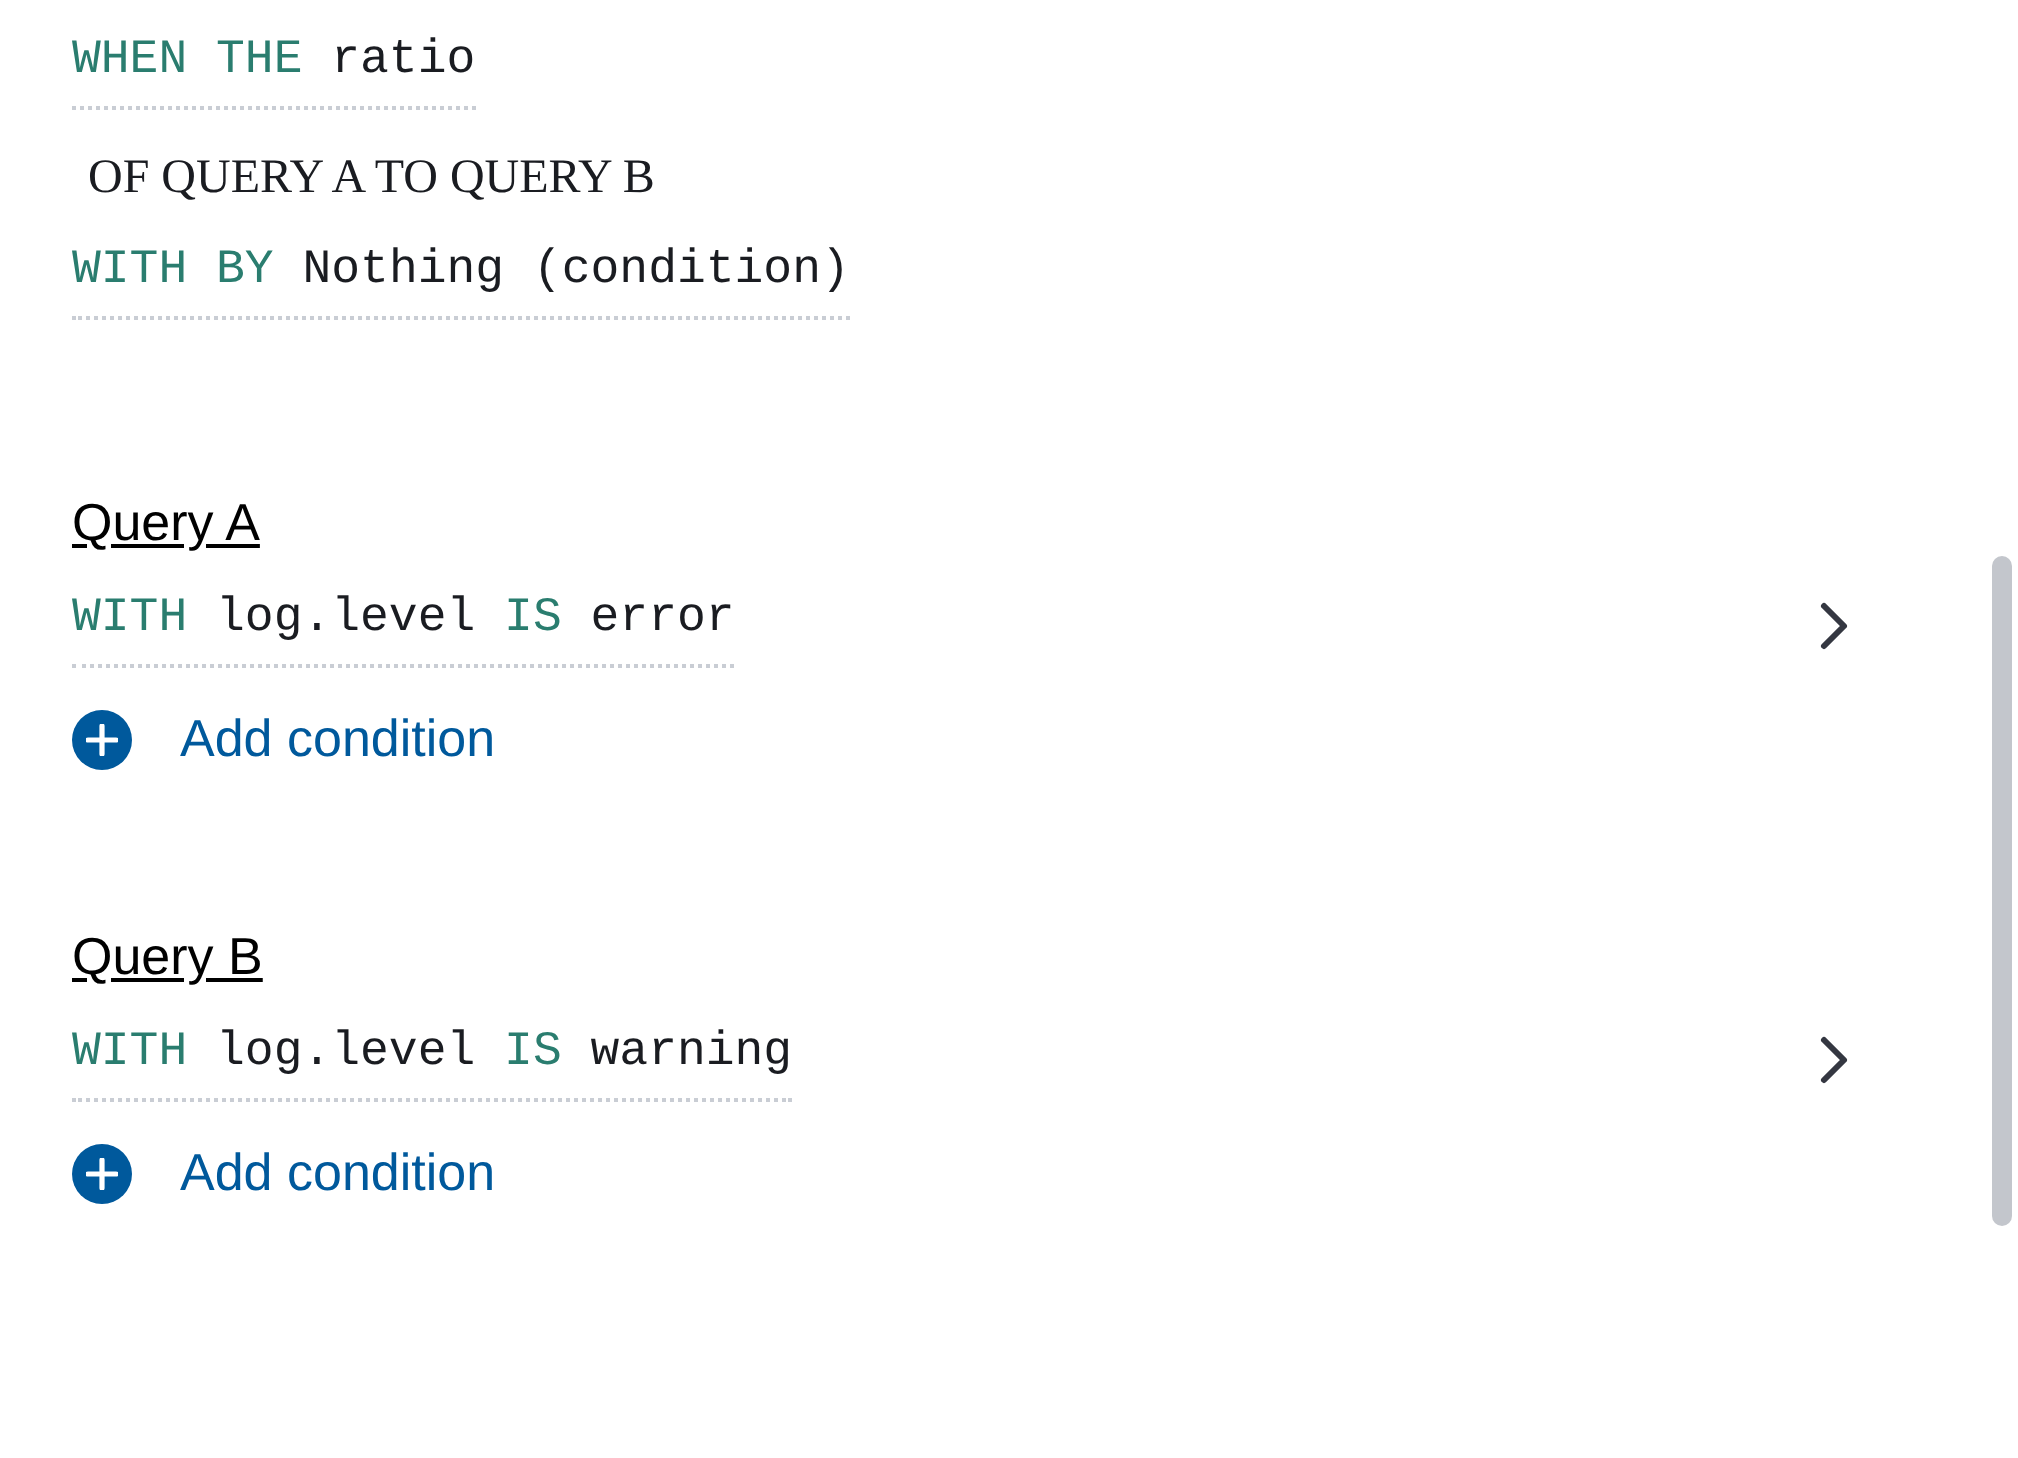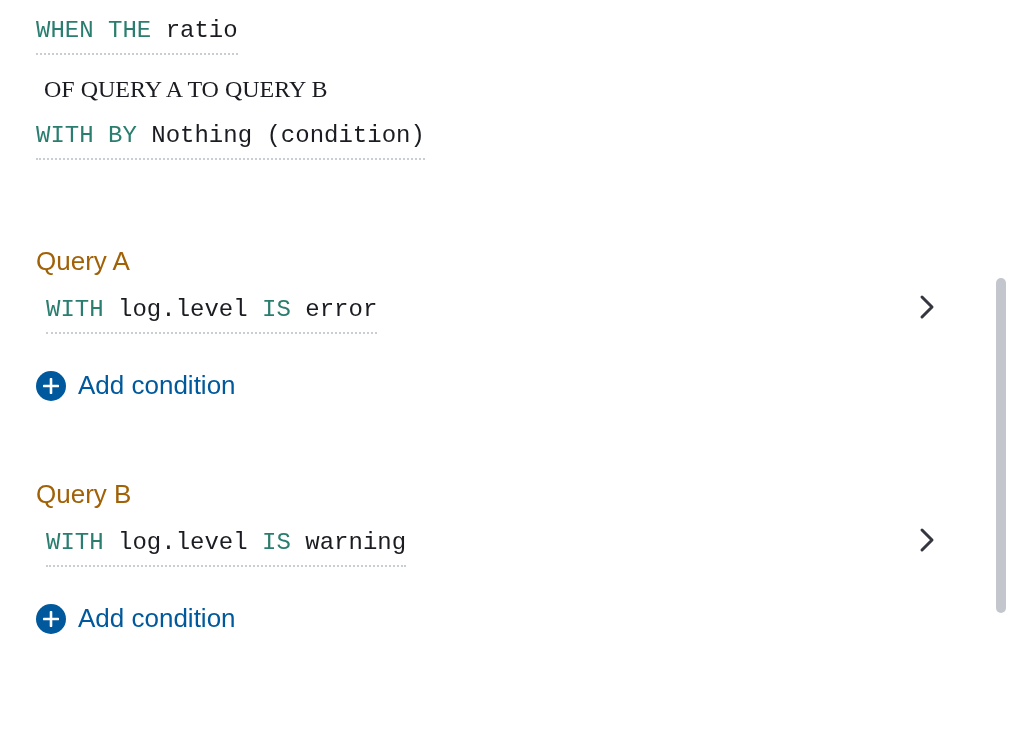--- a/index.html
+++ b/index.html
@@ -34,42 +34,43 @@
     display: block;
     font-family: Liberation Serif, serif;
   }
   .section {
     margin-top: 70px;
   }
   .section-title {
     font-family: -apple-system, BlinkMacSystemFont, "Segoe UI", Helvetica, Arial, sans-serif;
     font-size: 26px;
     font-weight: 400;
-    color: #a16207;
+    color: #000000;
     margin-bottom: 6px;
+    text-decoration: underline;
   }
   .query-row-wrap {
     display: flex;
+    align-items: center;
     justify-content: space-between;
     width: 100%;
-    margin-left: 10px;
   }
   .query-row-wrap .row {
     margin-bottom: 4px;
   }
   .chev {
     color: #343741;
     flex-shrink: 0;
     margin-right: 48px;
   }
   .add-condition {
     display: inline-flex;
     align-items: center;
-    gap: 12px;
-    margin-top: 28px;
+    gap: 24px;
+    margin-top: 12px;
     color: #00599c;
     font-family: -apple-system, BlinkMacSystemFont, "Segoe UI", Helvetica, Arial, sans-serif;
     font-size: 26px;
     font-weight: 400;
     cursor: pointer;
     user-select: none;
   }
   .add-condition .plus {
     width: 30px;
     height: 30px;

